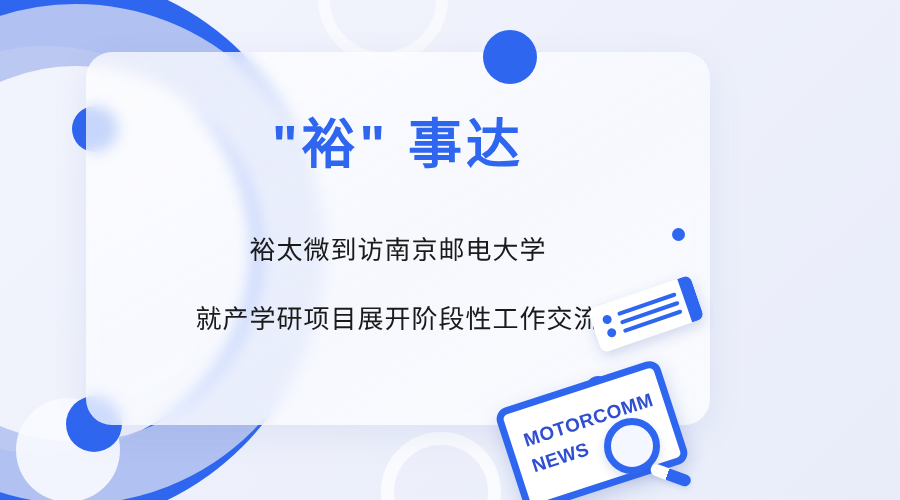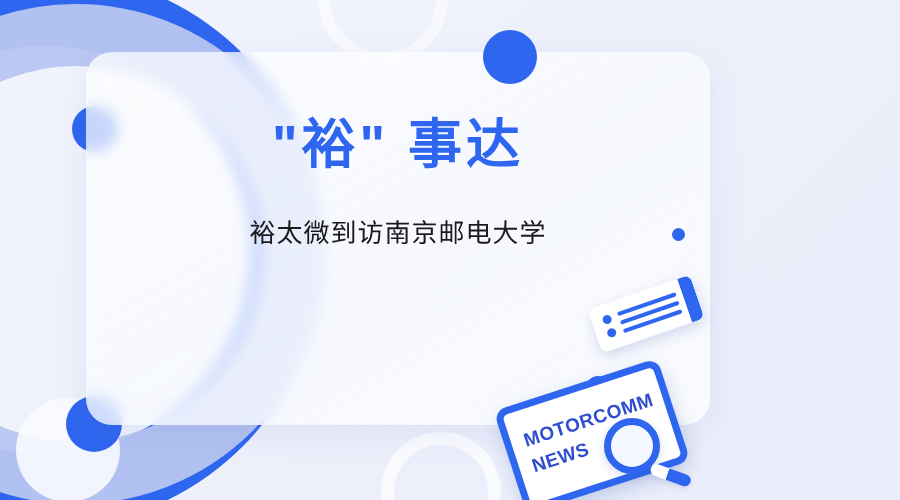--- a/index.html
+++ b/index.html
@@ -131,21 +131,21 @@
 
   #subtitle-block {
     position: absolute;
     left: 0;
     top: 155px;
     width: 624px;
     text-align: center;
   }
 
   .subtitle-line {
-    margin: 0;
+    margin: 17px;
     font-size: 26px;
     line-height: 52px;
     font-weight: normal;
     letter-spacing: 1px;
     color: #1a1a1a;
     white-space: nowrap;
   }
 
   
 
@@ -263,20 +263,21 @@
   <div class="shape dot" id="dot-bottom-left"></div>
 
   <div id="content-card">
 
     <div id="headline-block">
       <h1 id="headline">"裕" 事达</h1>
     </div>
 
     <div id="subtitle-block">
       <p class="subtitle-line">裕太微到访南京邮电大学</p>
+      <p class="subtitle-line">就产学研项目展开阶段性工作交流</p>
     </div>
 
   </div>
 
   <div class="shape dot" id="dot-top-right"></div>
   <div class="shape dot" id="dot-small-mid"></div>
   <div class="shape dot" id="dot-near-badge"></div>
 
   <div id="list-card">
     <div class="list-card-dot" id="list-card-dot-1"></div>

